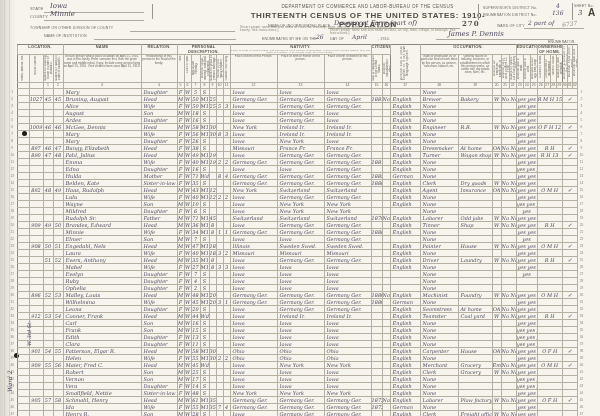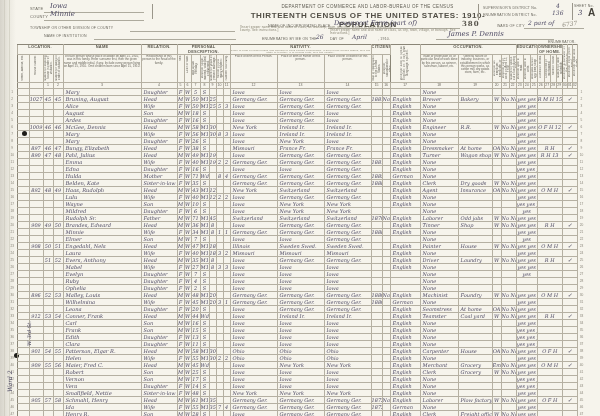--- a/index.html
+++ b/index.html
@@ -68,21 +68,21 @@
 
   <span class="pl t35" style="left:30px;top:26px">TOWNSHIP OR OTHER DIVISION OF COUNTY</span>
   <div class="rule" style="left:130px;top:31px;width:105px"></div>
   <span class="pl t3" style="left:240px;top:26px;width:155px">[Insert proper name and also name of class, as township, town, precinct, district, or other division of county. See instructions.]</span>
 
   <span class="pl t35" style="left:44px;top:34px">NAME OF INSTITUTION</span>
   <div class="rule" style="left:94px;top:39px;width:142px"></div>
 
   <div class="dept" style="left:250px;top:4px;width:235px">DEPARTMENT OF COMMERCE AND LABOR-BUREAU OF THE CENSUS</div>
   <div class="title" style="left:228px;top:11px;width:280px">THIRTEENTH CENSUS OF THE UNITED STATES: 1910-POPULATION</div>
-  <span class="stamp" style="left:462px;top:19px">380</span>
+  <span class="stamp" style="left:462px;top:19px">270</span>
 
   <span class="pl t35" style="left:268px;top:24px">NAME OF INCORPORATED PLACE</span>
   <span class="hw hwa" style="left:334px;top:19px;font-size:6.5px">Davenport Farm (part of)</span>
   <div class="rule" style="left:328px;top:28px;width:132px"></div>
   <span class="pl t3" style="left:330px;top:29px;width:130px">[Insert proper name and also name of class, as city, town, village, or borough. See instructions.]</span>
 
   <span class="pl t35" style="left:262px;top:37px">ENUMERATED BY ME ON THE</span>
   <span class="hw hwa" style="left:316px;top:33px;font-size:6px">26</span>
   <span class="pl t35" style="left:330px;top:37px">DAY OF</span>
   <span class="hw hwa" style="left:352px;top:33px;font-size:6px">April</span>

